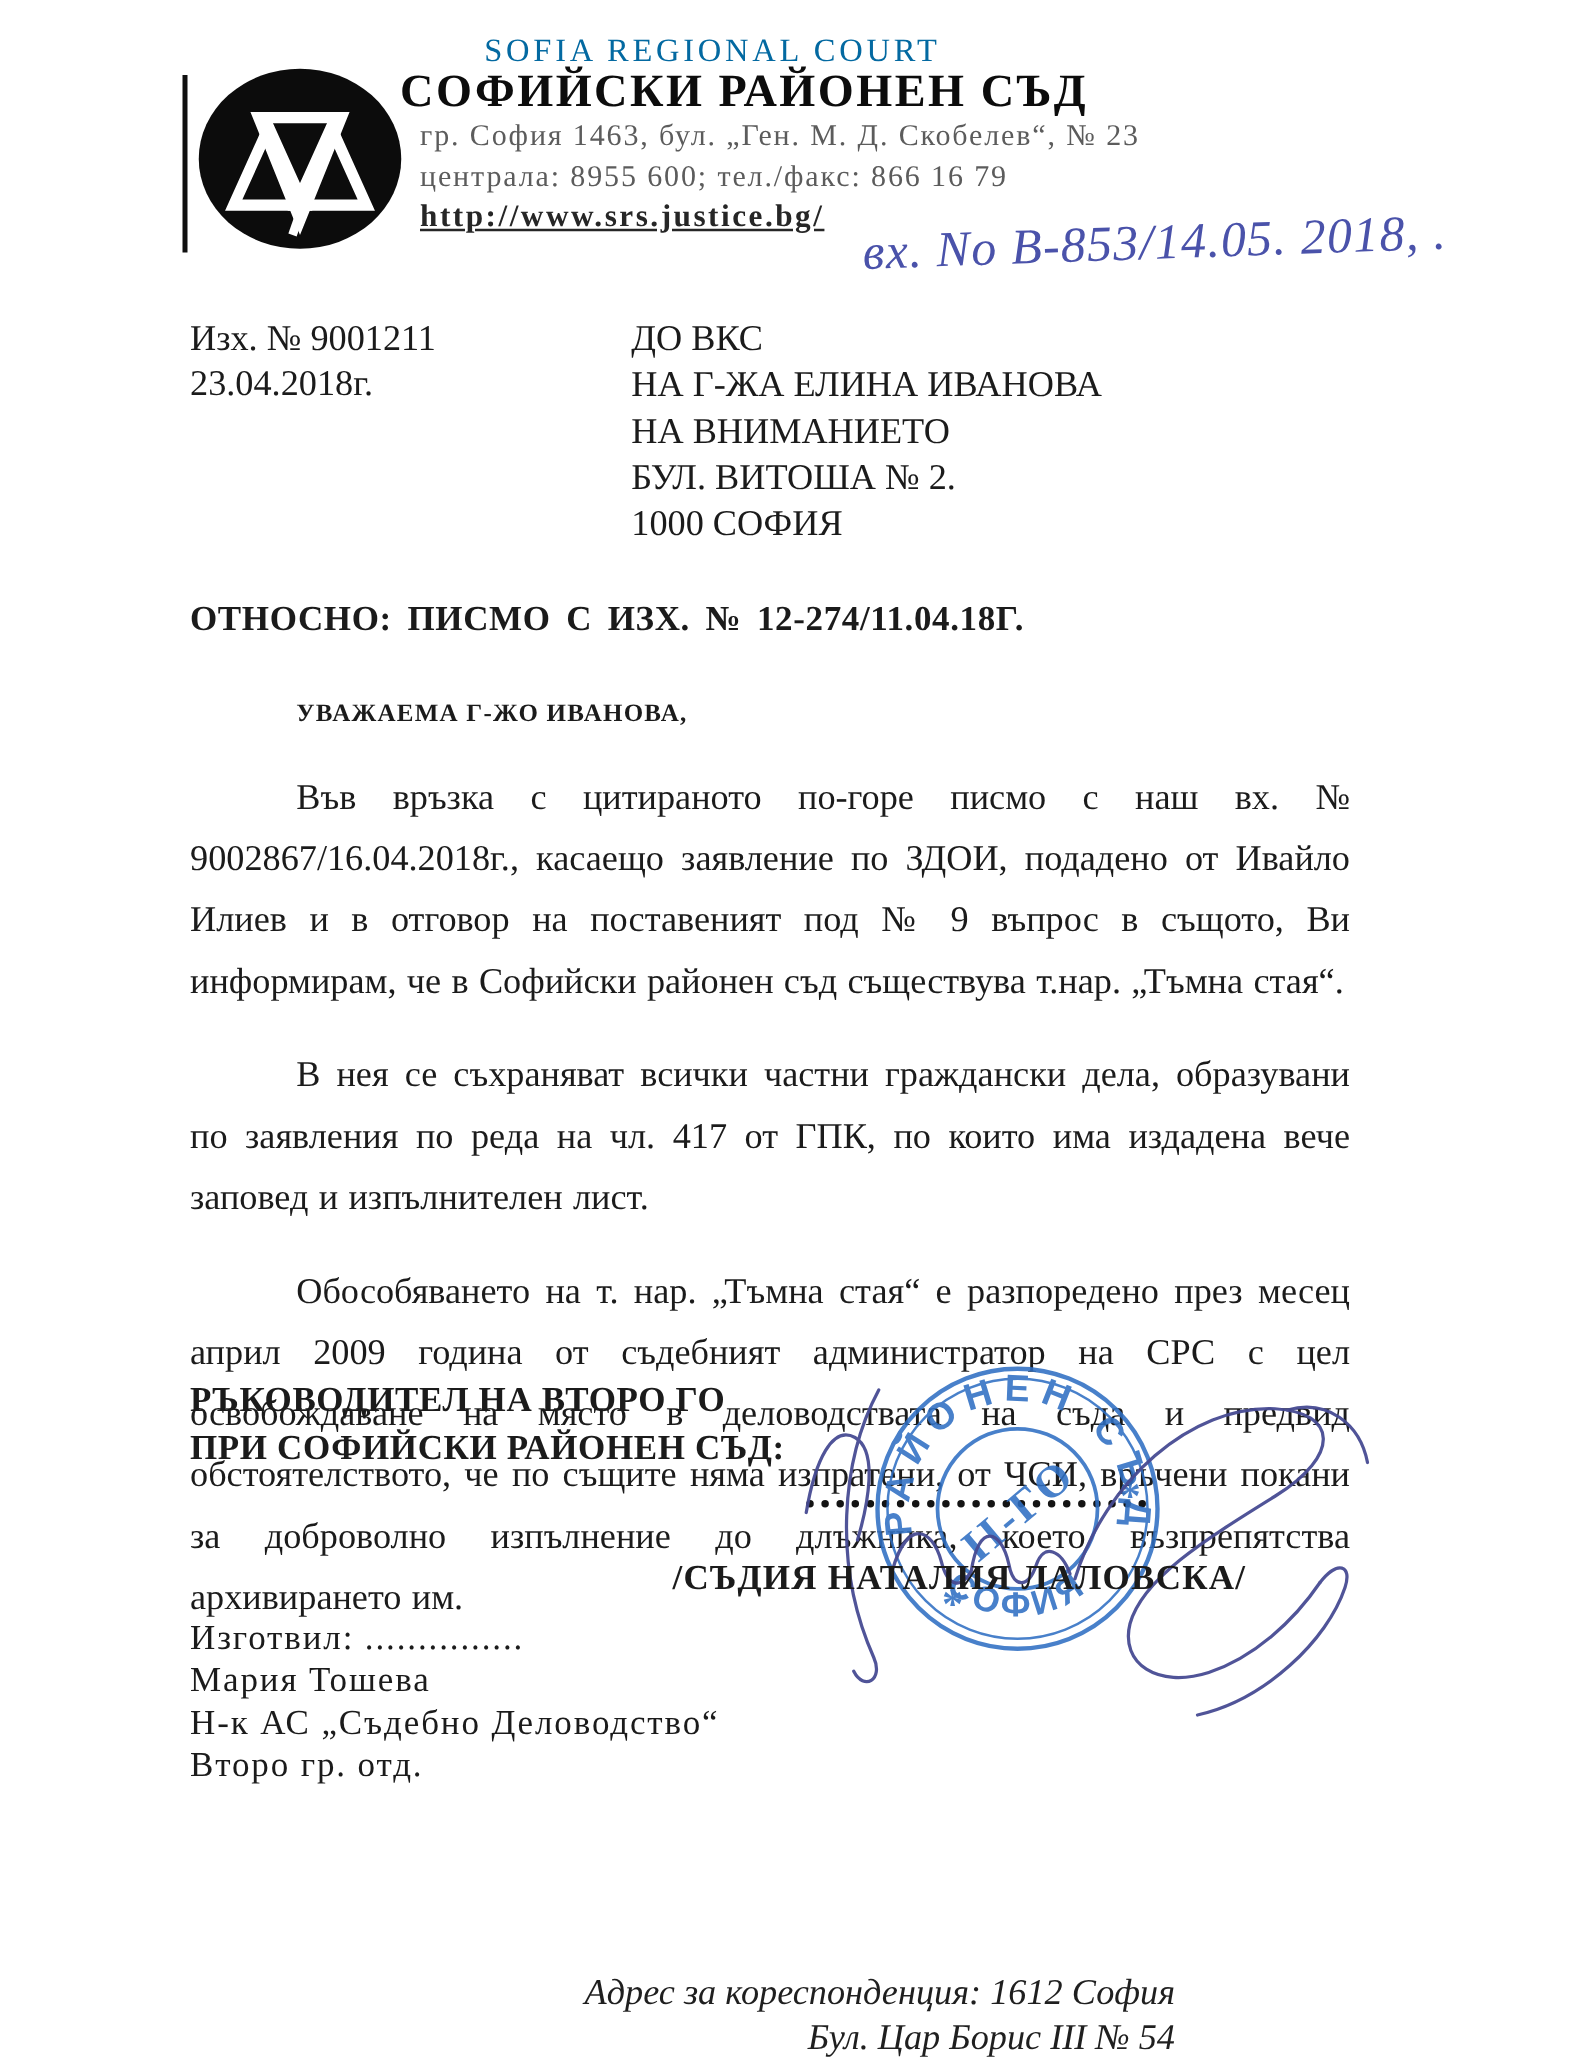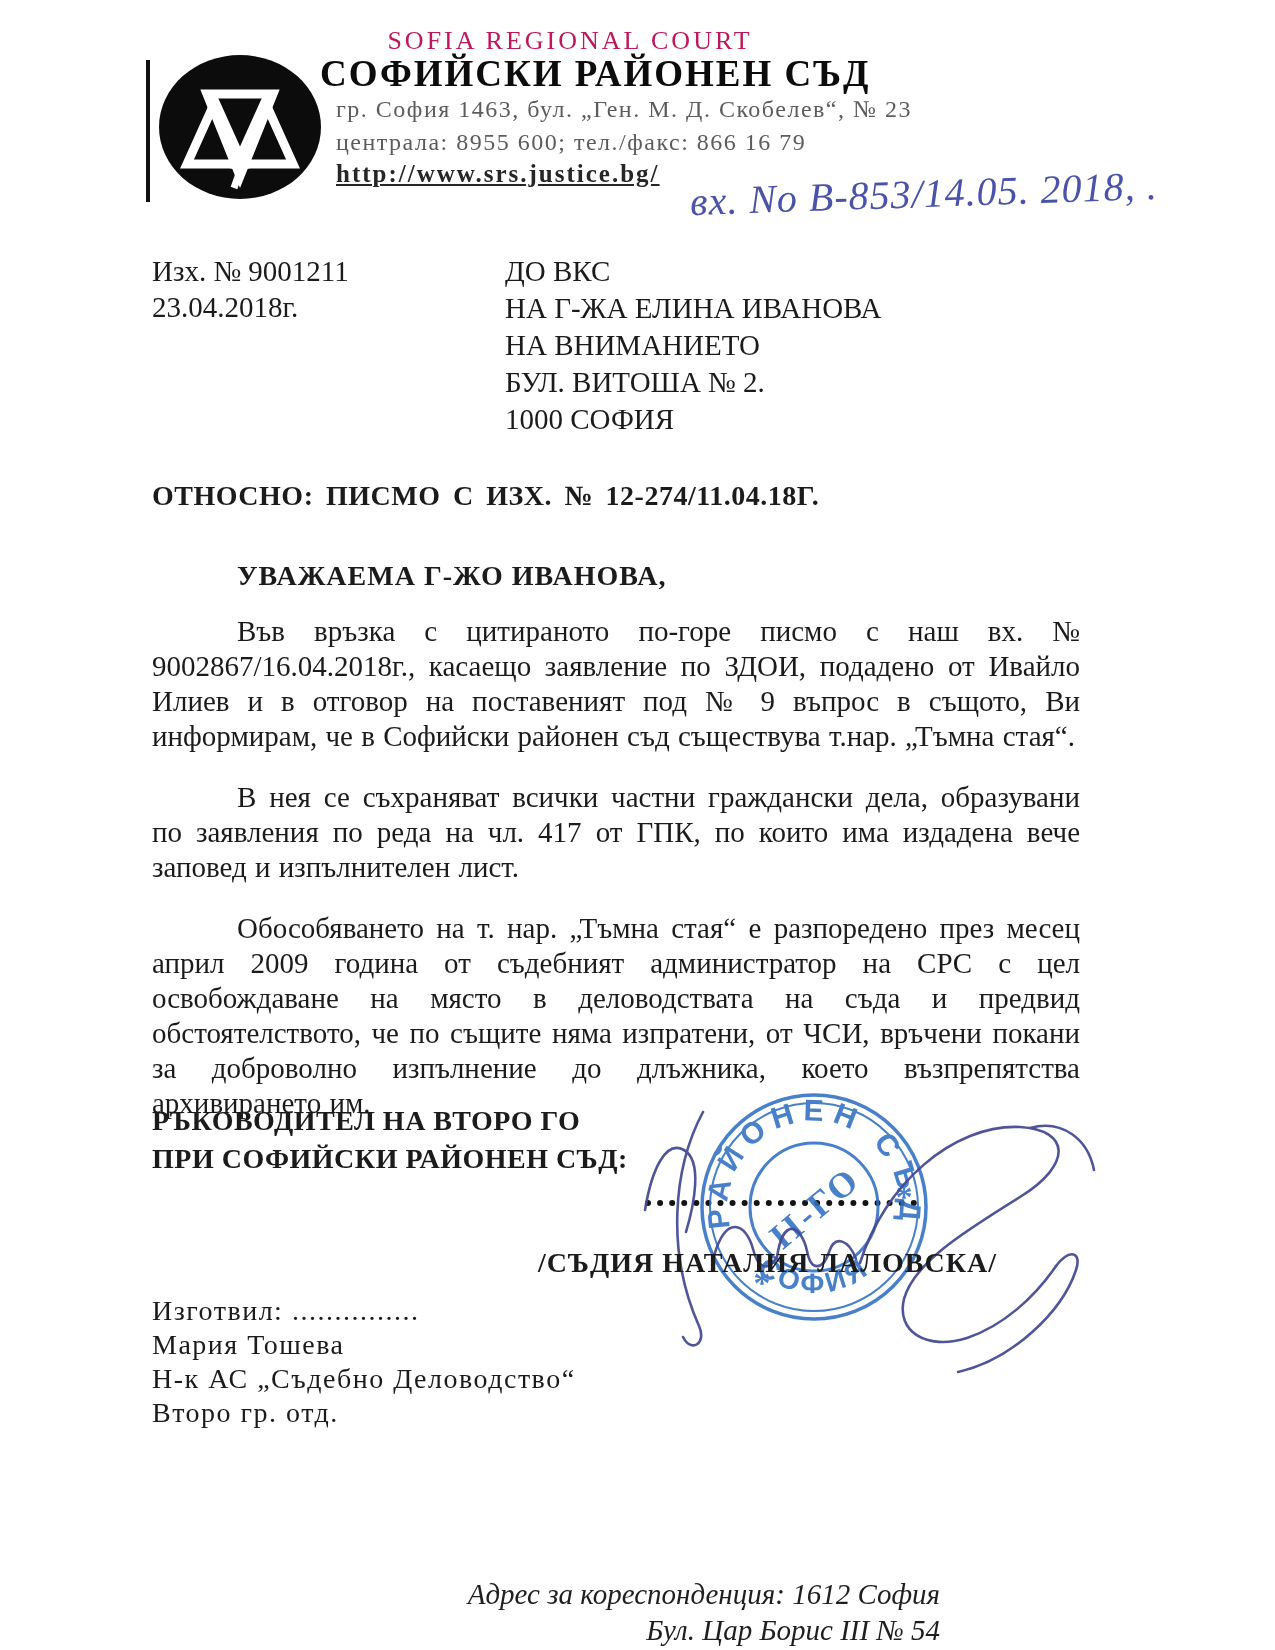--- a/index.html
+++ b/index.html
@@ -4,39 +4,39 @@
 <style>
   html,body{margin:0;padding:0;background:#ffffff;}
   .page{position:relative;width:1275px;height:1650px;background:#ffffff;overflow:hidden;
         font-family:"Liberation Serif", serif;color:#1b1b1b;}
   .abs{position:absolute;}
 
   
   .vline{left:146px;top:60px;width:4px;height:142px;background:#101010;}
   .logo{left:157px;top:54px;width:166px;height:148px;}
   .en-title{left:300px;top:26px;width:540px;text-align:center;font-size:26px;
-            color:#be185d;letter-spacing:3px;}
+            color:#0369a1;letter-spacing:3px;}
   .bg-title{left:320px;top:52px;font-size:37px;font-weight:bold;color:#0c0c0c;letter-spacing:2px;white-space:nowrap;}
   .addr{left:336px;top:96px;font-size:24px;color:#5c5c5c;letter-spacing:1.5px;white-space:nowrap;}
   .phone{left:336px;top:129px;font-size:24px;color:#5c5c5c;letter-spacing:1.5px;white-space:nowrap;}
   .url{left:336px;top:160px;font-size:25px;color:#262626;font-weight:bold;
        text-decoration:underline;letter-spacing:2px;white-space:nowrap;}
   .handnote{left:690px;top:170px;font-size:40px;color:#4a52aa;font-style:italic;
             letter-spacing:1px;transform:rotate(-2deg);white-space:nowrap;}
 
   
   .refnum{left:152px;top:255px;font-size:29px;}
   .refdate{left:152px;top:291px;font-size:29px;}
   .recipient{left:505px;top:253px;font-size:29px;line-height:37px;}
 
   .subject{left:152px;top:480px;font-size:28px;font-weight:bold;letter-spacing:0.5px;word-spacing:5px;white-space:nowrap;}
-  .salutation{left:237px;top:560px;font-size:28px;font-weight:bold;letter-spacing:1px;}
+  .salutation{left:237px;top:560px;font-size:20px;font-weight:bold;letter-spacing:1px;}
 
   
-  .bodytext{left:152px;top:614px;width:928px;font-size:29px;line-height:35px;
+  .bodytext{left:152px;top:614px;width:928px;font-size:29px;line-height:49px;
             text-align:justify;word-spacing:1px;}
   .bodytext p{margin:0 0 26px 0;text-indent:85px;}
 
   
   .sigtitle{left:152px;top:1102px;font-size:28px;font-weight:bold;line-height:38px;letter-spacing:0.5px;}
   .dotline{left:645px;top:1200px;width:272px;height:0;border-bottom:6px dotted #141414;}
   .stamp{left:683px;top:1076px;width:262px;height:262px;opacity:0.88;}
   .inksig{left:0;top:0;width:1275px;height:1650px;pointer-events:none;}
   .signer{left:535px;top:1247px;width:465px;text-align:center;font-size:28px;
           font-weight:bold;letter-spacing:1px;white-space:nowrap;}

